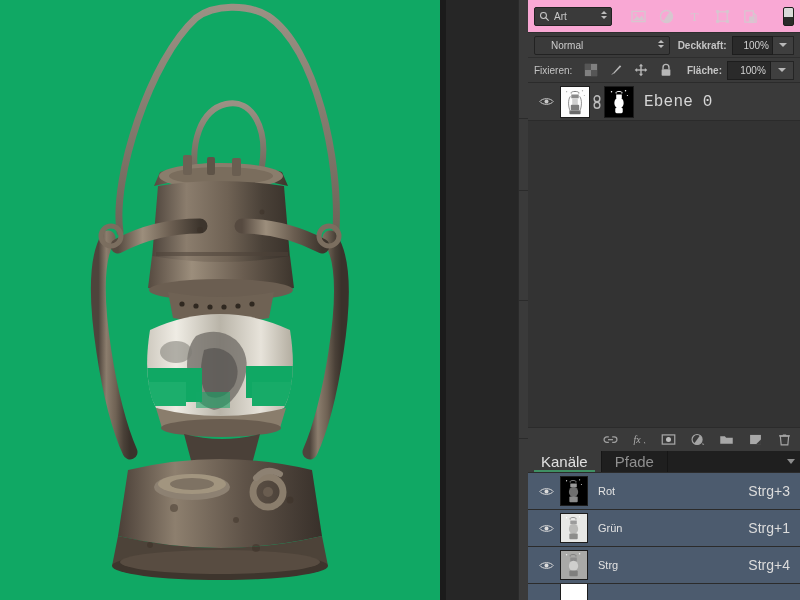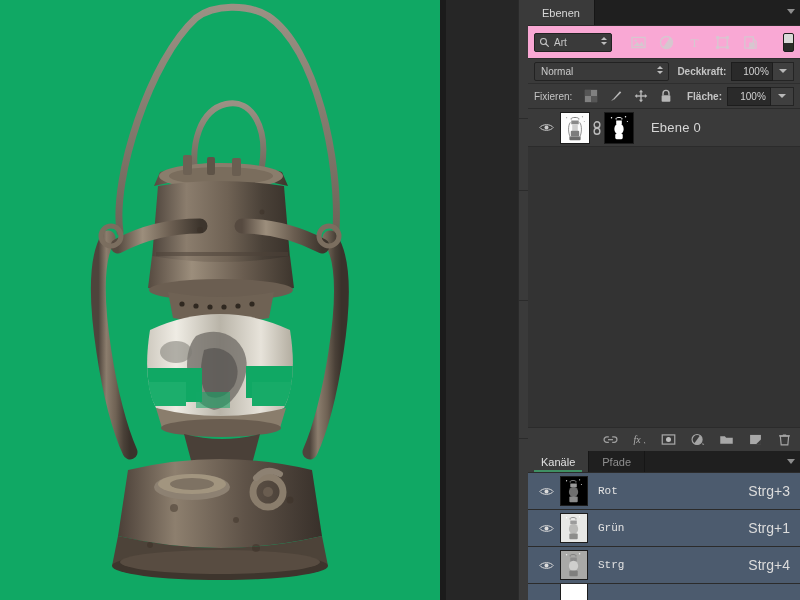--- a/index.html
+++ b/index.html
@@ -145,21 +145,21 @@
   .blend-row { border-bottom: 1px solid #2e2e2e; }
   .lock-row { border-bottom: 1px solid #2b2b2b; }
 
   .blend-select {
     width: 146px; height: 19px;
     background: #3a3a3a;
     border: 1px solid #222;
     border-radius: 2px;
     position: relative;
     display: flex; align-items: center;
-    padding-left: 6px;
+    padding-left: 16px;
   }
   .blend-select .lbl { font-size: 10px; color: #ccc; }
   .blend-select .spin { position: absolute; right: 5px; top: 3px; display: flex; flex-direction: column; gap: 2px; }
 
   .field-label { font-size: 10px; color: #c4c4c4; margin-left: 8px; font-weight: bold; }
   .num-box {
     width: 44px; height: 19px;
     background: #2a2a2a;
     border: 1px solid #1d1d1d;
     display: flex; align-items: center; justify-content: center;
@@ -198,21 +198,21 @@
   .thumb {
     width: 30px; height: 32px;
     background: #fff;
     border: 1px solid #1c1c1c;
     overflow: hidden;
     flex: none;
   }
   .thumb.selected-thumb { outline: 2px solid #e8e8e8; outline-offset: 0px; }
   .thumb.mask { background: #000; }
   .link-icon { width: 14px; display: flex; align-items: center; justify-content: center; }
-  .layer-name { font-size: 13px; color: #d6d6d6; margin-left: 17px; letter-spacing: .2px; }
+  .layer-name { font-size: 16px; color: #d6d6d6; margin-left: 10px; letter-spacing: .2px; font-family: Liberation Mono, monospace; }
 
   .fill-thumb-inner { width: 100%; height: 100%; position: relative; background: #18a564; }
   .fill-thumb-inner .grad-bar {
     position: absolute; left: 1px; right: 1px; bottom: 1px; height: 8px;
     background: #f0f0f0; border: 1px solid #555;
   }
   .fill-thumb-inner .grad-bar:after {
     content: ""; position: absolute; left: 50%; top: 2px; margin-left: -3px;
     width: 0; height: 0;
     border-left: 3px solid transparent;
@@ -233,21 +233,21 @@
 
   
   #channels-panel {
     position: absolute; left: 0; top: 451px;
     width: 272px; height: 149px;
     background: #333333;
   }
   .ch-tabbar { height: 22px; background: #1f1f1f; display: flex; position: relative; border-bottom: 1px solid #2b2b2b; }
   .ch-tab {
     display: flex; align-items: center; padding: 0 13px;
-    font-size: 11px; color: #8f8f8f; background: #1f1f1f;
+    font-size: 15px; color: #8f8f8f; background: #1f1f1f;
     border-right: 1px solid #161616; position: relative;
   }
   .ch-tab.active { background: #3a3a3a; color: #e0e0e0; }
   .ch-tab.active:after {
     content: ""; position: absolute; left: 6px; right: 6px; bottom: 0; height: 2px; background: #3f8f63;
   }
   .ch-tabbar .menu-arrow {
     position: absolute; right: 5px; top: 8px;
     width: 0; height: 0;
     border-left: 4px solid transparent;
@@ -255,21 +255,21 @@
     border-top: 5px solid #8d8d8d;
   }
   .ch-row {
     height: 37px; display: flex; align-items: center;
     background: #4c5b6e;
     border-bottom: 1px solid #2b2b2b;
     padding-left: 4px;
   }
   .ch-row.partial { background: #4c5b6e; height: 18px; overflow: hidden; }
   .ch-thumb { width: 28px; height: 30px; border: 1px solid #1c1c1c; background: #888; flex: none; overflow: hidden; }
-  .ch-name { font-size: 11px; color: #e2e2e2; margin-left: 10px; font-family: Liberation Mono, monospace; }
+  .ch-name { font-size: 11px; color: #e2e2e2; margin-left: 10px; }
   .ch-short { margin-left: auto; margin-right: 10px; font-size: 14px; color: #dcdcdc; }
 
   svg { overflow: visible; }
 </style>
 </head>
 <body>
 
 <div id="app">
 
   <div id="canvas-area">
@@ -401,26 +401,20 @@
     <div class="divider-notch" style="top:118px"></div>
     <div class="divider-notch" style="top:190px"></div>
     <div class="divider-notch" style="top:300px"></div>
     <div class="divider-notch" style="top:438px"></div>
   </div>
 
   <div id="dock">
 
     <div id="layers-panel">
 
-      <div class="tabbar">
-        <div class="tab active">
-          <span>Ebenen</span>
-        </div>
-        <div class="menu-arrow"></div>
-      </div>
 
       <div class="filter-row">
         <div class="kind-select">
           <svg width="11" height="11" viewBox="0 0 16 16">
             <circle cx="6.5" cy="6.5" r="4.3" fill="none" stroke="#c6c6c6" stroke-width="1.5"></circle>
             <line x1="9.8" y1="9.8" x2="13.6" y2="13.6" stroke="#c6c6c6" stroke-width="1.6" stroke-linecap="round"></line>
           </svg>
           <span class="lbl">Art</span>
           <span class="spin">
               <i class="up"></i>

